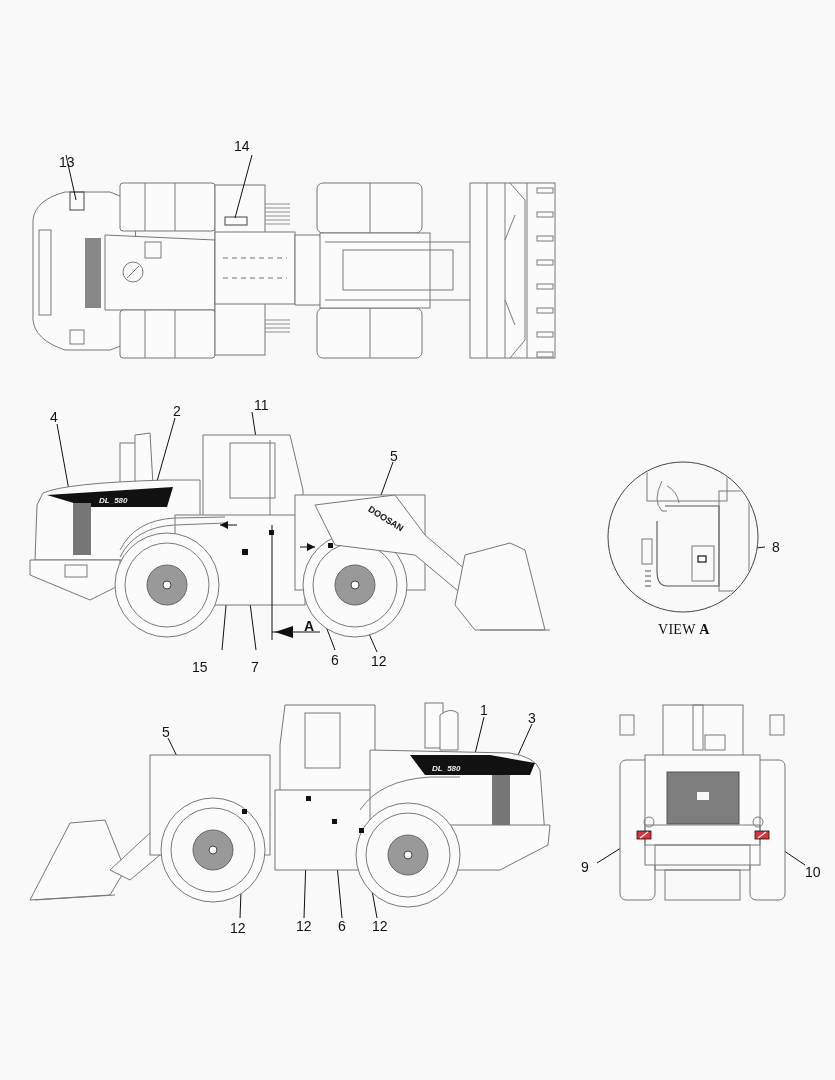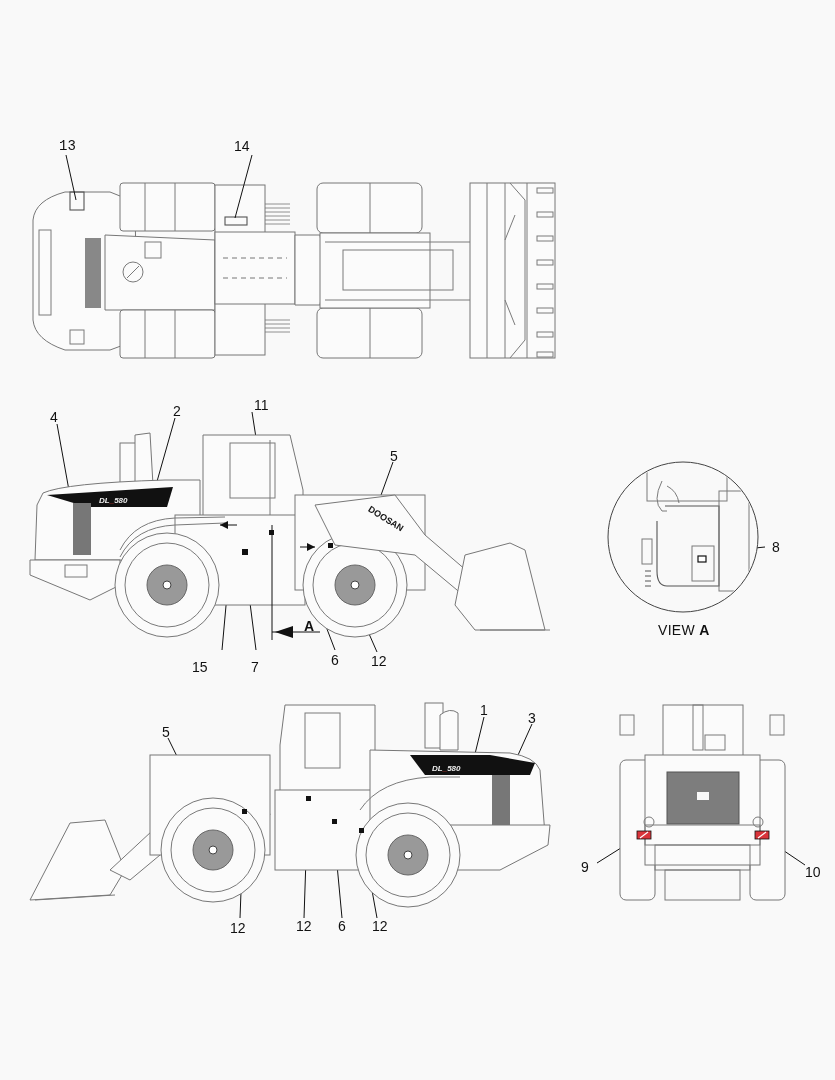--- a/index.html
+++ b/index.html
@@ -8,21 +8,21 @@
     font-family: "Liberation Sans", sans-serif; position: relative; overflow: hidden;
   }
   .view { position: absolute; }
   .view svg { display: block; overflow: visible; }
   .callout {
     position: absolute; font-size: 14px; color: #111; line-height: 1;
     font-family: "Liberation Sans", sans-serif;
   }
   .view-caption {
     position: absolute; font-size: 14px; color: #111;
-    font-family: Liberation Sans, sans-serif; letter-spacing: 0.3px;
+    font-family: Liberation Serif, serif; letter-spacing: 0.3px;
   }
   .view-caption b { font-weight: bold; }
   .line { stroke: #7a7a7a; stroke-width: 1; fill: none; }
   .line-d { stroke: #555; stroke-width: 1.1; fill: none; }
   .fillw { fill: #fbfbfb; stroke: #777; stroke-width: 1; }
   .leader { stroke: #111; stroke-width: 1; fill: none; }
 </style>
 </head>
 <body>
 
@@ -138,21 +138,21 @@
 
   <line class="leader" x1="342" y1="918" x2="333" y2="822"></line>
 
   <line class="leader" x1="377" y1="918" x2="361" y2="830"></line>
 
   <line class="leader" x1="597" y1="863" x2="640" y2="836"></line>
 
   <line class="leader" x1="805" y1="865" x2="762" y2="836"></line>
 </svg>
 
-<div class="callout" style="left:59px; top:139px;font-family:Liberation Mono, monospace;">13</div>
+<div class="callout" style="left:59px; top:155px;">13</div>
 <div class="callout" style="left:234px; top:139px;">14</div>
 
 <div class="view" style="left:25px; top:425px;">
   <svg width="530" height="220" viewBox="0 0 530 220">
 
     <rect class="fillw" x="95" y="18" width="22" height="45"></rect>
     <path class="fillw" d="M110,10 L125,8 L128,60 L110,60 Z"></path>
 
     <path class="fillw" d="M18,68 Q40,58 140,55 L175,55 L175,135 L10,135 L12,80 Z"></path>
     <path d="M22,70 L148,62 L142,82 L62,82 Z" fill="#111"></path>

